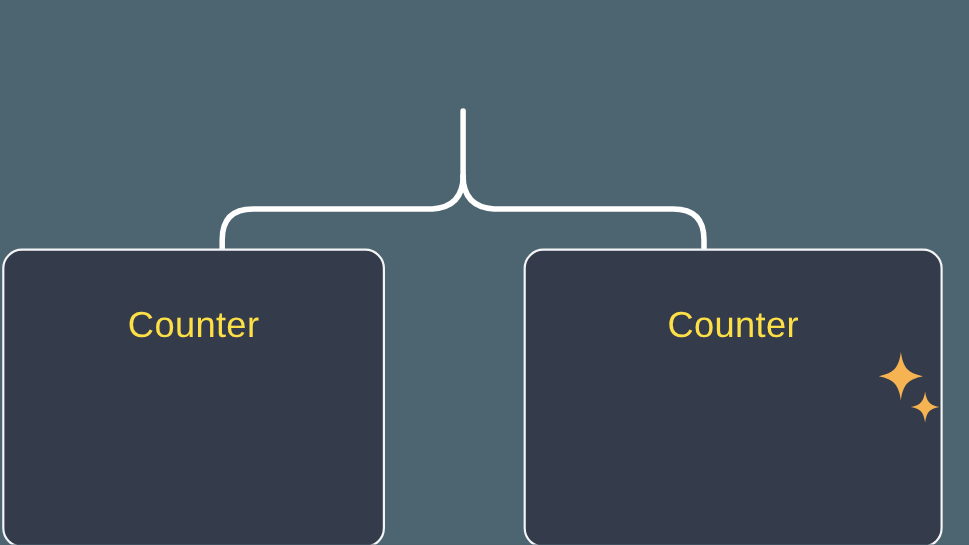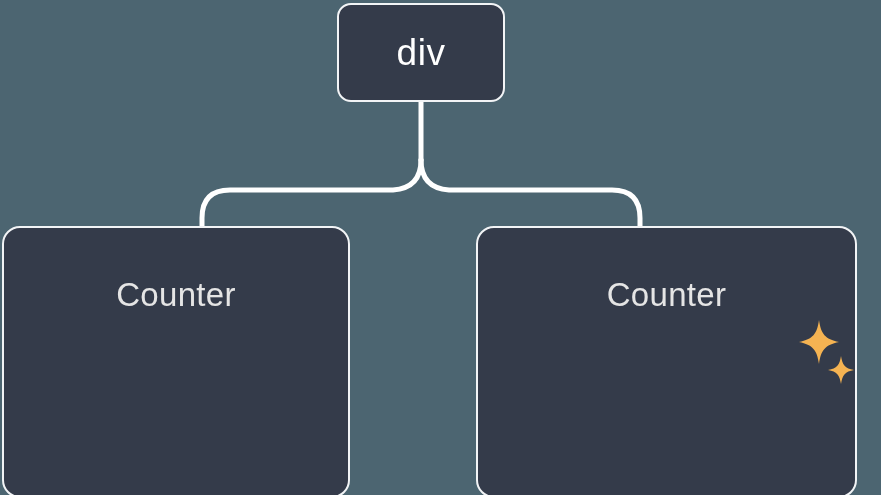--- a/index.html
+++ b/index.html
@@ -63,21 +63,21 @@
     width: 381px;
     height: 272px;
     border-radius: 18px;
   }
   .node-title {
     position: absolute;
     left: 0;
     right: 0;
     top: 50px;
     text-align: center;
-    color: #e5e5e5;
+    color: #fde047;
     font-size: 33px;
     line-height: 1;
     letter-spacing: 0.3px;
   }
   
   .sparkles {
     position: absolute;
     left: 795px;
     top: 318px;
     width: 62px;
@@ -92,23 +92,20 @@
 
   <svg id="connector" viewBox="0 0 881 495" width="881" height="495">
 
     <path d="M 421 101 L 421 160" fill="none" stroke="#ffffff" stroke-width="5" stroke-linecap="round"></path>
 
     <path d="M 421 160 Q 421 188 393 190 L 230 190 Q 202 190 202 218 L 202 229" fill="none" stroke="#ffffff" stroke-width="5" stroke-linecap="round"></path>
 
     <path d="M 421 160 Q 421 188 449 190 L 612 190 Q 640 190 640 218 L 640 229" fill="none" stroke="#ffffff" stroke-width="5" stroke-linecap="round"></path>
   </svg>
 
-  <div class="node" id="node-div">
-    <span class="tag-label">div</span>
-  </div>
 
   <div class="node" id="node-counter-left">
     <div class="node-title">Counter</div>
 
   </div>
 
   <div class="node" id="node-counter-right">
     <div class="node-title">Counter</div>
 
   </div>

